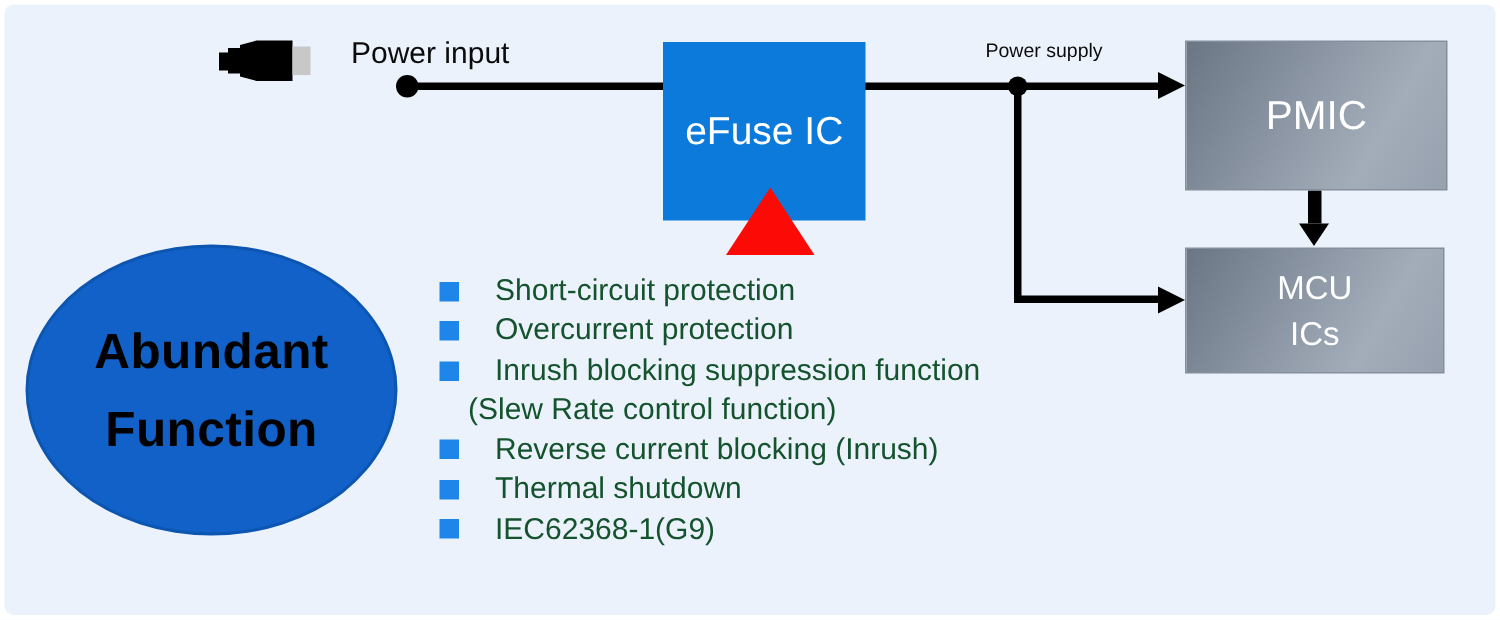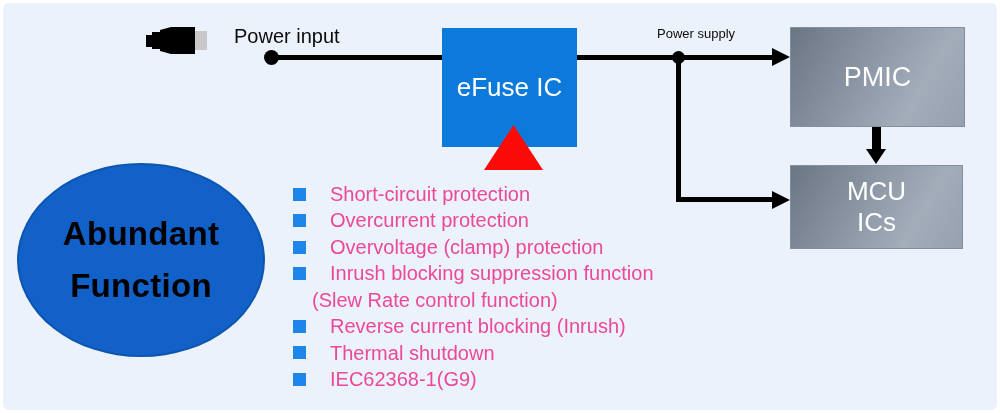--- a/index.html
+++ b/index.html
@@ -40,39 +40,39 @@
     display:flex;align-items:center;justify-content:center;
     color:#fff;font-size:26px;z-index:2;
   }
   .gray-box{
     background:linear-gradient(120deg,#6B7685 0%,#A3ADBA 72%,#96A0AE 100%);
     border:1px solid #848E9C;color:#fff;
     display:flex;flex-direction:column;align-items:center;justify-content:center;
     text-align:center;
   }
   .pmic-box{left:790px;top:27px;width:175px;height:100px;font-size:27px;}
-  .mcu-box{left:790px;top:165px;width:173px;height:84px;font-size:26px;line-height:31px;}
+  .mcu-box{left:790px;top:165px;width:173px;height:84px;font-size:22px;line-height:31px;}
 
   .warn-triangle{left:484px;top:125px;z-index:3;}
 
   .ellipse{
     left:17px;top:163px;width:248px;height:194px;border-radius:50%;
     background:#1261C8;border:2px solid #0C55B0;
     display:flex;flex-direction:column;align-items:center;justify-content:center;
     color:#000000;font-size:33px;font-weight:bold;line-height:36px;letter-spacing:0.3px;
     text-align:center;
     gap:16px;
   }
 
   
   .feature-list{left:293px;top:181px;}
   .feat-row{display:flex;align-items:center;height:26.45px;white-space:nowrap;}
   .feat-row .bullet{width:13px;height:13px;background:#1E86E8;margin-right:24px;flex:0 0 auto;}
   .feat-row.cont{margin-left:19px;}
-  .feat-text{color:#ec4899;font-size:20px;line-height:26.45px;}
+  .feat-text{color:#14532d;font-size:20px;line-height:26.45px;}
 </style>
 </head>
 <body>
 
 <div class="canvas">
   <div class="panel"></div>
 
   <svg class="abs" style="left:146px;top:26px;" width="62" height="29" viewBox="0 0 62 29">
     <rect x="0" y="9" width="6" height="12" fill="#000"></rect>
     <rect x="6" y="6" width="9" height="17" fill="#000"></rect>
@@ -119,24 +119,20 @@
       <div class="feat-row">
         <span class="bullet"></span>
         <span class="feat-text">Short-circuit protection</span>
       </div>
       <div class="feat-row">
         <span class="bullet"></span>
         <span class="feat-text">Overcurrent protection</span>
       </div>
       <div class="feat-row">
         <span class="bullet"></span>
-        <span class="feat-text">Overvoltage (clamp) protection</span>
-      </div>
-      <div class="feat-row">
-        <span class="bullet"></span>
         <span class="feat-text">Inrush blocking suppression function</span>
       </div>
       <div class="feat-row cont">
         <span class="feat-text">(Slew Rate control function)</span>
       </div>
       <div class="feat-row">
         <span class="bullet"></span>
         <span class="feat-text">Reverse current blocking (Inrush)</span>
       </div>
       <div class="feat-row">

